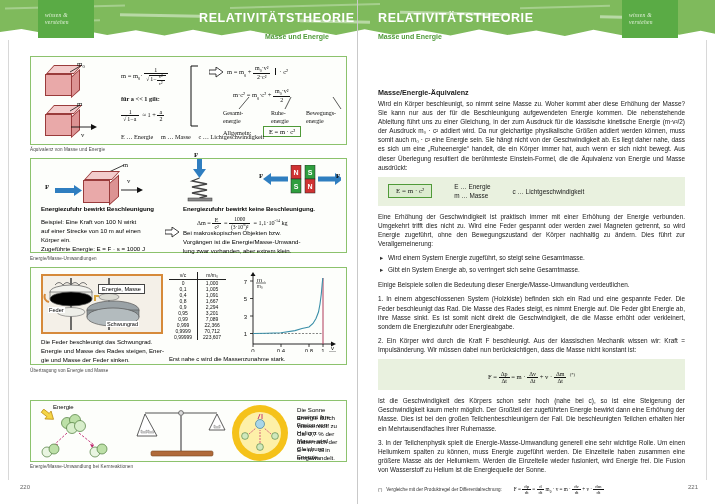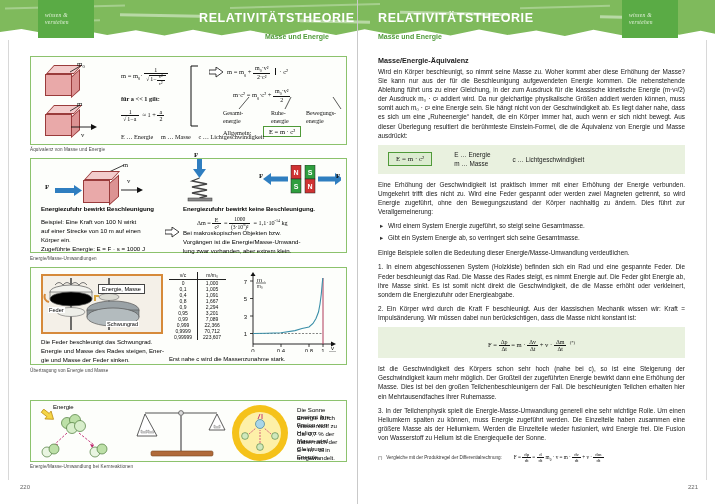--- a/index.html
+++ b/index.html
@@ -75,21 +75,21 @@
   .vtab { position:absolute; font-size:5px; color:#111; font-family:"Liberation Sans", sans-serif; }
   .vtab table { border-collapse:collapse; }
   .vtab th { font-weight:normal; border-bottom:1px solid #222; padding:0 5px 1px 5px; font-size:5px; }
   .vtab td { padding:0px 5px; text-align:center; font-size:5px; }
   .vtab .colsep { border-left:1px solid #222; }
 
   
   .chart { position:absolute; }
 
   
-  .rt { position:absolute; color:#1a1a1a; }
+  .rt { position:absolute; color:#1a1a1a;margin-top:32px; }
   .rt h3 { font-size:7.2px; font-weight:bold; margin-bottom:2px; }
   .rt p { font-size:6.4px; line-height:9.1px; text-align:justify; margin-bottom:5px; }
   .hilite {
     background:#e9f1df; padding:5px 10px; margin-bottom:6px;
   }
   .boxed-eq {
     display:inline-block; border:1px solid #4f9a38; background:#dcecd0;
     padding:2px 7px; font-family:"Liberation Serif", serif; font-size:7px;
   }
   .bullet { font-size:6.4px; line-height:9.1px; margin-bottom:3px; padding-left:10px; position:relative; }

